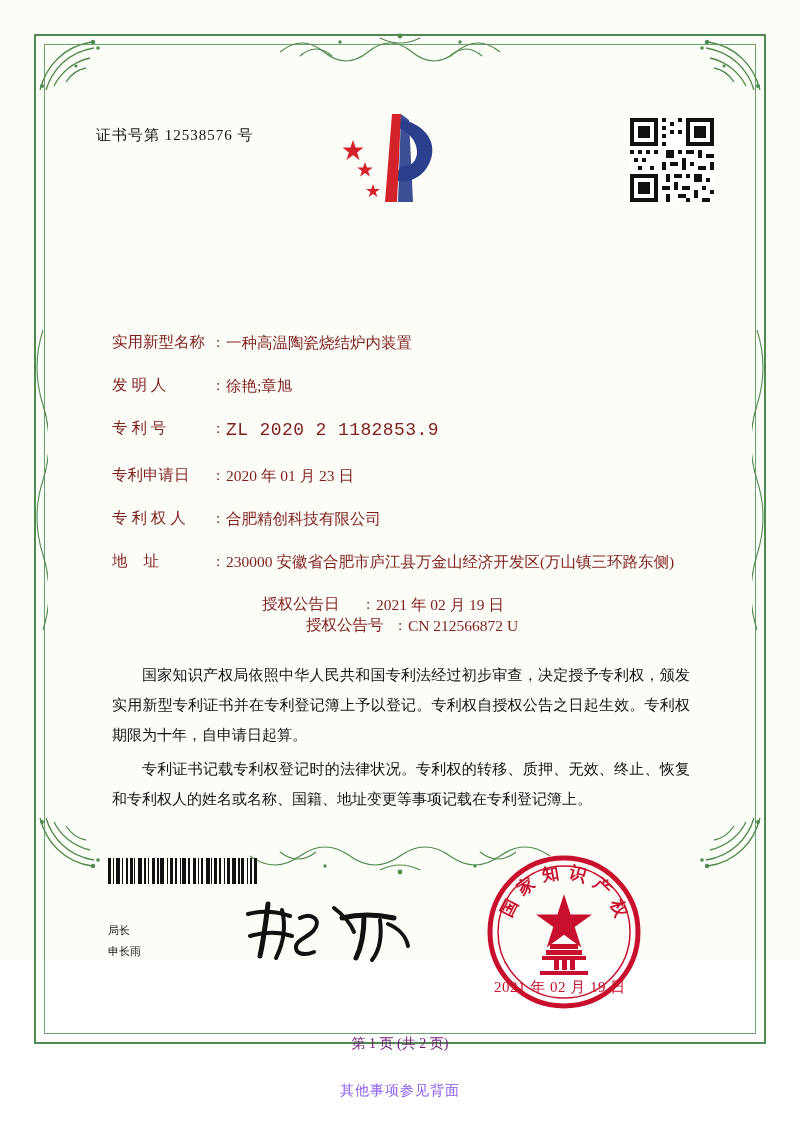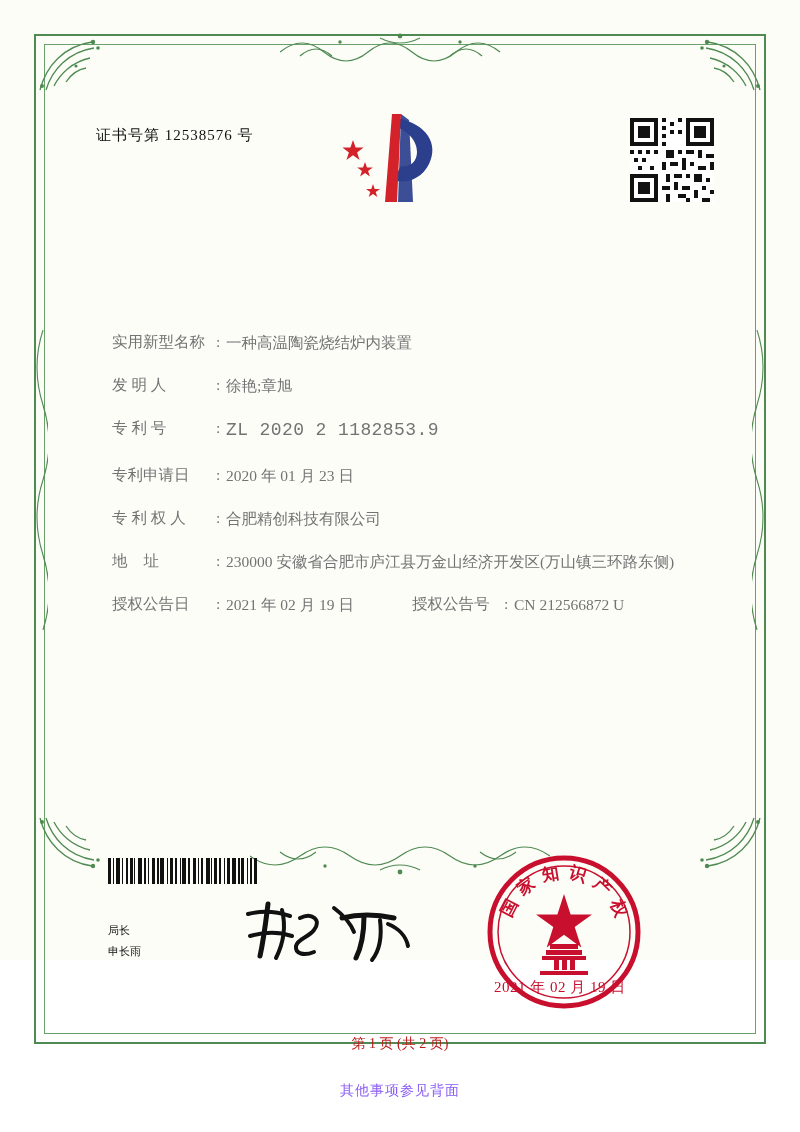--- a/index.html
+++ b/index.html
@@ -120,21 +120,21 @@
   }
 
   
   .fields {
     position: absolute;
     left: 112px;
     top: 334px;
     width: 600px;
     font-size: 15.5px;
     line-height: 1;
-    color: #737373;
+    color: #7f1d1d;
   }
   .field-row {
     display: flex;
     align-items: flex-start;
     margin-bottom: 22px;
   }
   .field-label {
     width: 104px;
     flex: none;
     letter-spacing: 0px;
@@ -155,20 +155,21 @@
   .field-value.mono {
     font-family: "Liberation Mono", monospace;
     font-size: 18px;
     letter-spacing: 0.4px;
   }
 
   .grant-row {
     display: flex;
     align-items: center;
     margin-bottom: 22px;
+    flex-direction: column;
   }
   .grant-left { width: 300px; display:flex; }
   .grant-right { display:flex; }
   .grant-right .field-label { width: 92px; }
 
   
   .paragraphs {
     position: absolute;
     left: 112px;
     top: 660px;
@@ -234,21 +235,21 @@
     font-family: "Liberation Serif", serif;
   }
 
   
   .page-num {
     position: absolute;
     left: 0; right: 0;
     top: 1035px;
     text-align: center;
     font-size: 14px;
-    color: #b91c1c;
+    color: #701a75;
   }
   .footer-note {
     position: absolute;
     left: 0; right: 0;
     top: 1082px;
     text-align: center;
     font-size: 14px;
     color: #8b5cf6;
     letter-spacing: 1px;
   }
@@ -507,20 +508,24 @@
       </span>
       <span class="grant-right">
         <span class="field-label">授权公告号</span>
         <span class="field-colon">:</span>
         <span class="field-value">CN 212566872 U</span>
       </span>
     </div>
 
   </div>
 
+  <div class="paragraphs">
+    <p>国家知识产权局依照中华人民共和国专利法经过初步审查，决定授予专利权，颁发实用新型专利证书并在专利登记簿上予以登记。专利权自授权公告之日起生效。专利权期限为十年，自申请日起算。</p>
+    <p>专利证书记载专利权登记时的法律状况。专利权的转移、质押、无效、终止、恢复和专利权人的姓名或名称、国籍、地址变更等事项记载在专利登记簿上。</p>
+  </div>
 
   <div class="barcode">
     <i style="width:3px"></i>
       <i style="width:2px;background:transparent"></i>
     <i style="width:1px"></i>
       <i style="width:2px;background:transparent"></i>
     <i style="width:4px"></i>
       <i style="width:2px;background:transparent"></i>
     <i style="width:1px"></i>
       <i style="width:3px;background:transparent"></i>

